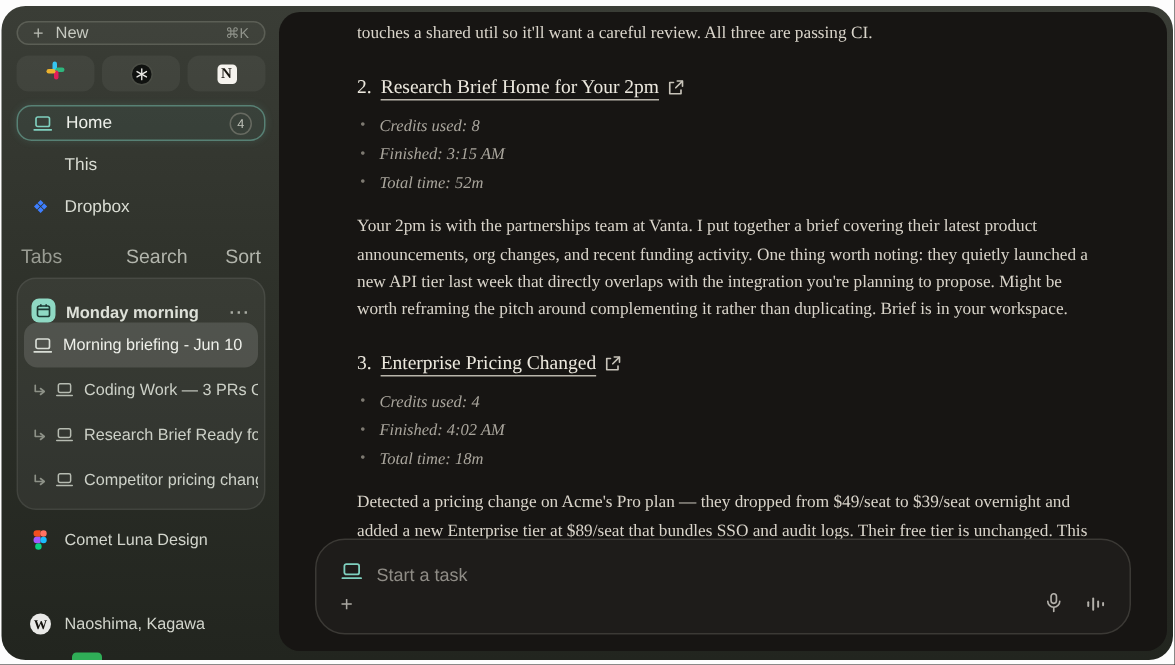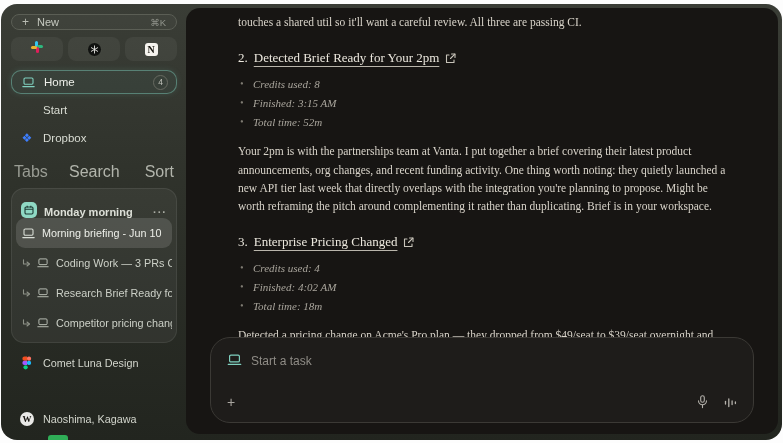--- a/index.html
+++ b/index.html
@@ -67,21 +67,21 @@
   .nav-row.no-icon { padding-left: 32px; }
   .badge {
     margin-left: auto; width: 15px; height: 15px; border-radius: 50%;
     border: 1px solid #676a61; color: #c0c3ba; font-size: 8.5px;
     display: flex; align-items: center; justify-content: center;
   }
   .dropbox-glyph { color: #3d7eff; font-size: 12px; line-height: 1; }
 
   .tabs-header {
     margin-top: 13px; display: flex; align-items: center;
-    font-size: 16px; color: #999c93; padding: 0 3px;
+    font-size: 13px; color: #999c93; padding: 0 3px;
   }
   .tabs-header .sp { margin-left: auto; display: flex; gap: 14px; }
   .tabs-header .sp span { cursor: pointer; color: #b2b5ac; padding-left: 11px; }
 
   .group-card {
     margin-top: 7px;
     background: rgba(255,255,255,0.05);
     border: 1px solid rgba(255,255,255,0.08);
     border-radius: 13px; padding: 4px;
   }
@@ -145,21 +145,21 @@
   h2.sec .ext { align-self: center; display: flex; cursor: pointer; }
   ul.stats { list-style: none; margin: 4px 0 10px 2px; }
   ul.stats li {
     color: #a9a59c; font-size: 11px; line-height: 1.75; padding-left: 13px; position: relative; font-style: italic;
   }
   ul.stats li::before {
     content: "•"; position: absolute; left: 0; top: 0; color: #7e7a72; font-size: 10px;
   }
 
   .composer {
-    position: absolute; left: 24px; right: 24px; bottom: 11px; height: 86px;
+    position: absolute; left: 24px; right: 24px; bottom: 11px; height: 64px;
     background: #1e1c1a; border: 1px solid #3b3935; border-radius: 20px;
     font-family: "Liberation Sans", sans-serif;
   }
   .composer .top { display: flex; align-items: center; gap: 9px; padding: 14px 16px 0 16px; }
   .composer .placeholder { color: #8f8c86; font-size: 12px; cursor: text; flex: 1; }
   .composer .bottom {
     position: absolute; left: 16px; right: 16px; bottom: 12px;
     display: flex; align-items: center;
   }
   .composer .plus-btn { color: #a9a6a0; font-size: 14px; cursor: pointer; }
@@ -211,21 +211,21 @@
         <span class="icon">
           <svg width="13" height="11" viewBox="0 0 13 11" fill="none" stroke="#7fd0bf" stroke-width="1.1">
             <rect x="2" y="1" width="9" height="6.3" rx="1.2"></rect>
             <line x1="0.8" y1="9.6" x2="12.2" y2="9.6" stroke-linecap="round"></line>
           </svg>
         </span>
         <span>Home</span>
         <span class="badge">4</span>
       </div>
       <div class="nav-row no-icon">
-        <span>Start</span>
+        <span>This</span>
       </div>
       <div class="nav-row">
         <span class="icon dropbox-glyph">❖</span>
         <span>Dropbox</span>
       </div>
     </div>
 
     <div class="tabs-header">
       <span>Tabs</span>
       <span class="sp">
@@ -343,21 +343,21 @@
     <div class="green-sliver"></div>
   </div>
 
   <div class="panel">
     <div class="doc">
 
       <p class="intro">touches a shared util so it'll want a careful review. All three are passing CI.</p>
 
       <h2 class="sec">
         <span class="num">2.</span>
-        <span class="ttl">Detected Brief Ready for Your 2pm</span>
+        <span class="ttl">Research Brief Home for Your 2pm</span>
         <span class="ext">
           <svg width="11" height="11" viewBox="0 0 11 11" fill="none" stroke="#c7c3b9" stroke-width="1.1" stroke-linecap="round" stroke-linejoin="round">
             <path d="M4 2 H1.5 V9.5 H9 V7"></path>
             <path d="M5.5 5.5 L9.8 1.2"></path>
             <path d="M6.5 1 H10 V4.5"></path>
           </svg>
         </span>
       </h2>
       <ul class="stats">
         <li>Credits used: 8</li>

